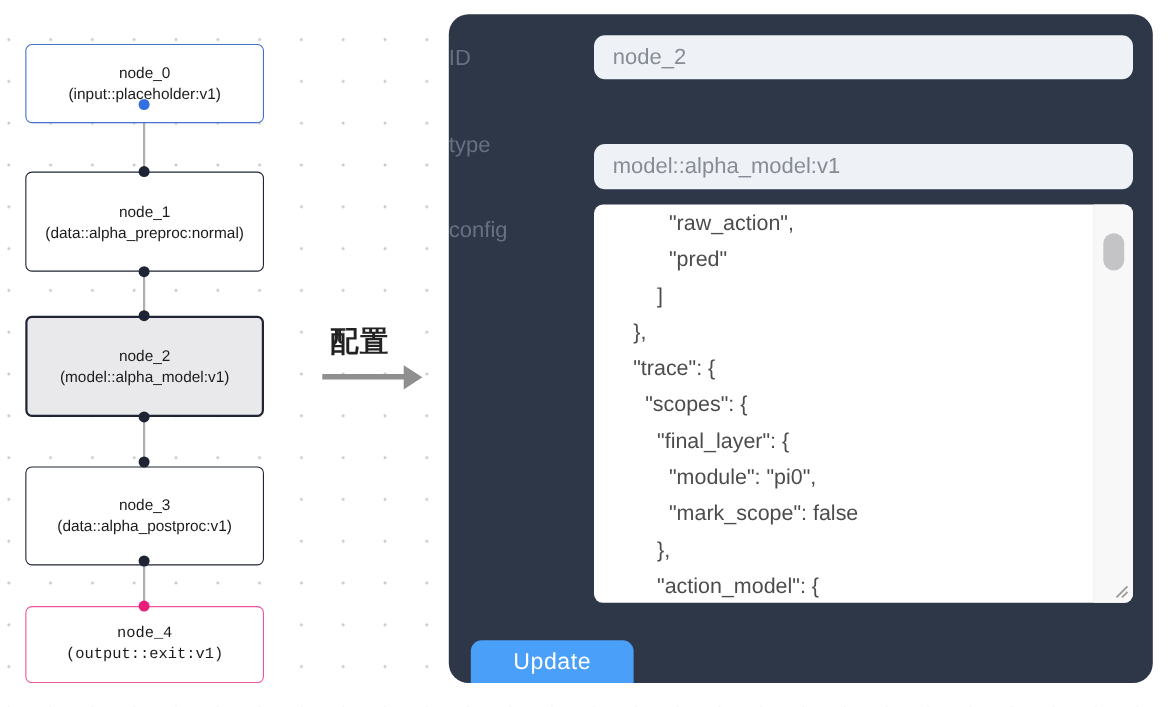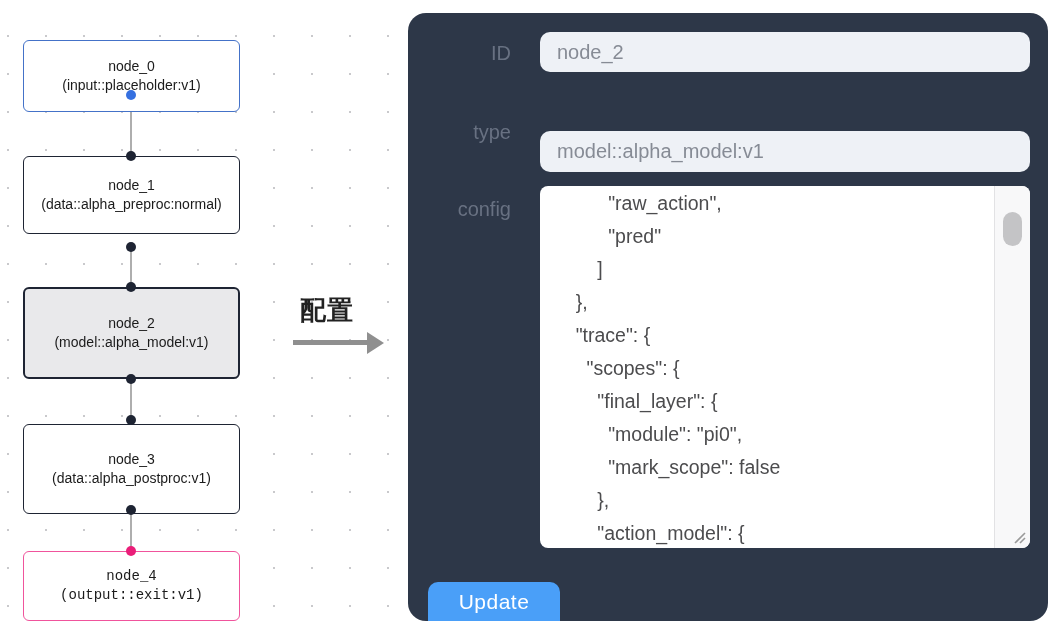--- a/index.html
+++ b/index.html
@@ -66,21 +66,21 @@
   
   .panel {
     position: absolute; left: 408px; top: 13px;
     width: 640px; height: 608px;
     background: #2d3748;
     border-radius: 18px;
     overflow: hidden;
   }
   .f-label {
     position: absolute; left: 0; width: 103px;
-    text-align: right;
+    text-align: left;
     font-size: 20px; line-height: 24px;
     color: #687182;
   }
   .lbl-id     { top: 28px; }
   .lbl-type   { top: 107px; }
   .lbl-config { top: 184px; }
 
   .f-input {
     position: absolute; left: 132px; width: 490px;
     background: #eef1f6;
@@ -119,21 +119,21 @@
   }
   .scroll-thumb {
     position: absolute; left: 8px; top: 26px;
     width: 19px; height: 34px;
     background: #c4c4c6; border-radius: 10px;
   }
   .resize-corner { position: absolute; right: 3px; bottom: 3px; width: 16px; height: 16px; }
 
   .update-btn {
     position: absolute; left: 20px; top: 569px;
-    width: 132px; height: 39px;
+    width: 148px; height: 39px;
     background: #4a9ff8;
     border: none; outline: none;
     border-radius: 10px 10px 0 0;
     color: #ffffff;
     font-family: "Liberation Sans", sans-serif;
     font-size: 21px; font-weight: 500;
     letter-spacing: 0.5px;
     cursor: pointer;
   }
 </style>
@@ -147,21 +147,21 @@
     <div class="edge" style="top:95px;  height:61px;"></div>
     <div class="edge" style="top:247px; height:40px;"></div>
     <div class="edge" style="top:379px; height:41px;"></div>
     <div class="edge" style="top:510px; height:41px;"></div>
 
     <div class="node node-input" style="top:40px; height:72px;">
       <div>node_0</div>
       <div class="sub">(input::placeholder:v1)</div>
     </div>
 
-    <div class="node" style="top:156px; height:78px;">
+    <div class="node" style="top:156px; height:91px;">
       <div>node_1</div>
       <div class="sub">(data::alpha_preproc:normal)</div>
     </div>
 
     <div class="node node-selected" style="top:287px; height:92px;">
       <div>node_2</div>
       <div class="sub">(model::alpha_model:v1)</div>
     </div>
 
     <div class="node" style="top:424px; height:90px;">

